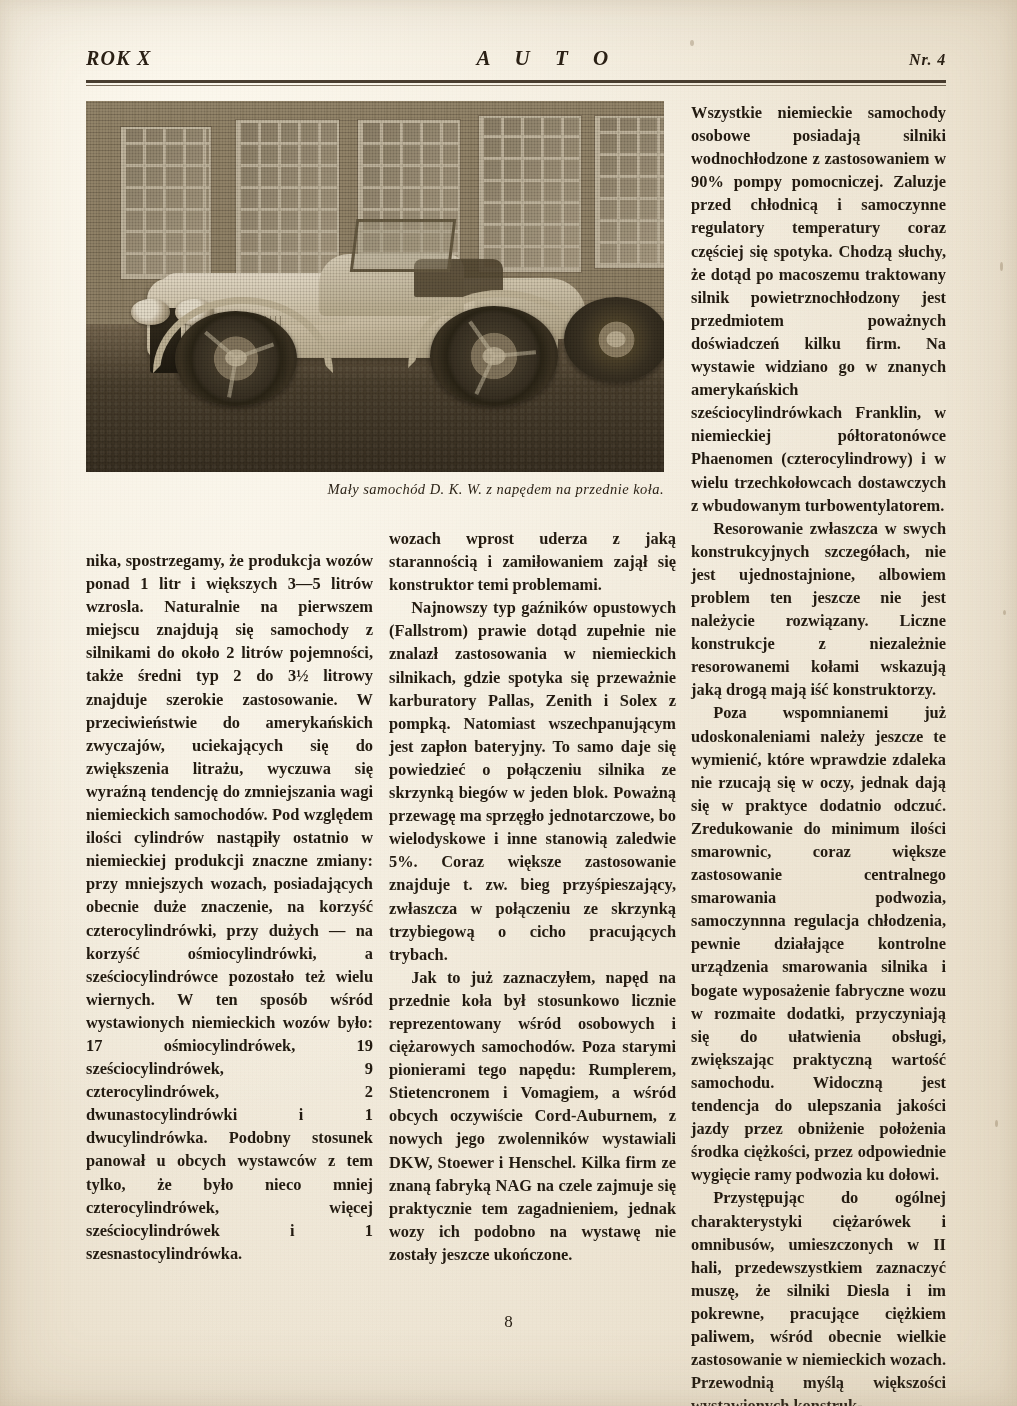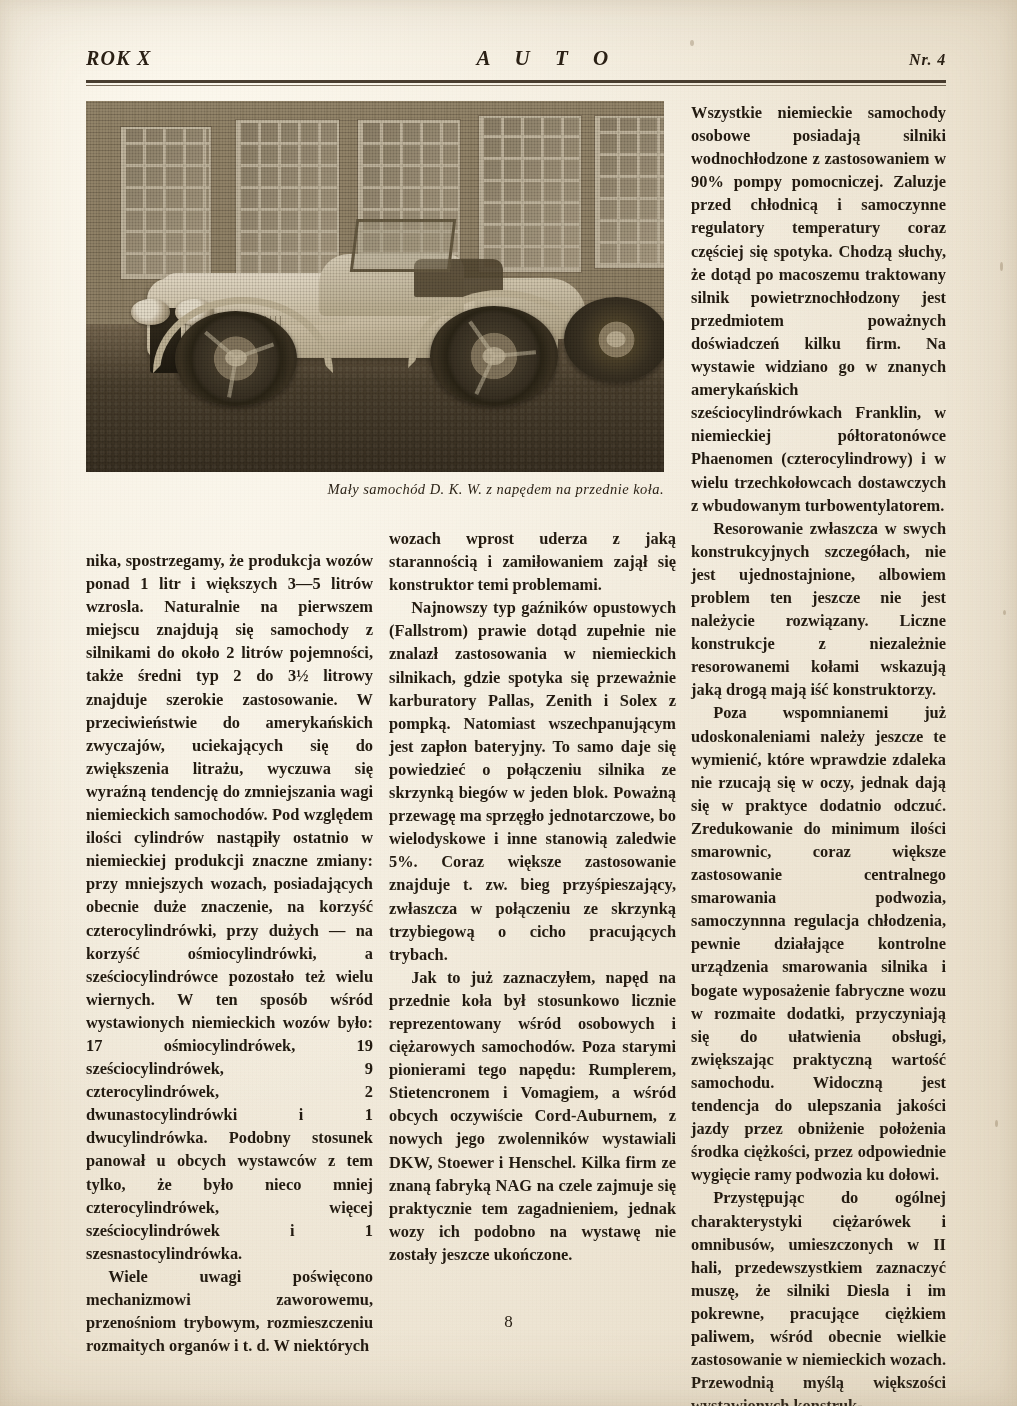--- a/index.html
+++ b/index.html
@@ -423,21 +423,20 @@
 
       <div class="halftone"></div>
       <div class="tone"></div>
     </div>
   </div>
 
   <div class="caption">Mały samochód D. K. W. z napędem na przednie koła.</div>
 
   <div class="col" id="col1">
     <p class="cont">nika, spostrzegamy, że produkcja wozów ponad 1 litr i większych 3—5 litrów wzrosla. Naturalnie na pierwszem miejscu znajdują się samochody z silnikami do około 2 litrów pojemności, także średni typ 2 do 3½ litrowy znajduje szerokie zastosowanie. W przeciwieństwie do amerykańskich zwyczajów, uciekających się do zwiększenia litrażu, wyczuwa się wyraźną tendencję do zmniejszania wagi niemieckich samochodów. Pod względem ilości cylindrów nastąpiły ostatnio w niemieckiej produkcji znaczne zmiany: przy mniejszych wozach, posiadających obecnie duże znaczenie, na korzyść czterocylindrówki, przy dużych — na korzyść ośmiocylindrówki, a sześciocylindrówce pozostało też wielu wiernych. W ten sposób wśród wystawionych niemieckich wozów było: 17 ośmiocylindrówek, 19 sześciocylindrówek, 9 czterocylindrówek, 2 dwunastocylindrówki i 1 dwucylindrówka. Podobny stosunek panował u obcych wystawców z tem tylko, że było nieco mniej czterocylindrówek, więcej sześciocylindrówek i 1 szesnastocylindrówka.</p>
-    <p>Wiele uwagi poświęcono mechanizmowi zaworowemu, przenośniom trybowym, rozmieszczeniu rozmaitych organów i t. d. W niektórych</p>
   </div>
 
   <div class="col" id="col2">
     <p class="cont">wozach wprost uderza z jaką starannością i zamiłowaniem zajął się konstruktor temi problemami.</p>
     <p>Najnowszy typ gaźników opustowych (Fallstrom) prawie dotąd zupełnie nie znalazł zastosowania w niemieckich silnikach, gdzie spotyka się przeważnie karburatory Pallas, Zenith i Solex z pompką. Natomiast wszechpanującym jest zapłon bateryjny. To samo daje się powiedzieć o połączeniu silnika ze skrzynką biegów w jeden blok. Poważną przewagę ma sprzęgło jednotarczowe, bo wielodyskowe i inne stanowią zaledwie 5%. Coraz większe zastosowanie znajduje t. zw. bieg przyśpieszający, zwłaszcza w połączeniu ze skrzynką trzybiegową o cicho pracujących trybach.</p>
     <p>Jak to już zaznaczyłem, napęd na przednie koła był stosunkowo licznie reprezentowany wśród osobowych i ciężarowych samochodów. Poza starymi pionierami tego napędu: Rumplerem, Stietencronem i Vomagiem, a wśród obcych oczywiście Cord-Auburnem, z nowych jego zwolenników wystawiali DKW, Stoewer i Henschel. Kilka firm ze znaną fabryką NAG na czele zajmuje się praktycznie tem zagadnieniem, jednak wozy ich podobno na wystawę nie zostały jeszcze ukończone.</p>
   </div>
 
   <div class="col" id="col3">
     <p class="cont">Wszystkie niemieckie samochody osobowe posiadają silniki wodnochłodzone z zastosowaniem w 90% pompy pomocniczej. Zaluzje przed chłodnicą i samoczynne regulatory temperatury coraz częściej się spotyka. Chodzą słuchy, że dotąd po macoszemu traktowany silnik powietrznochłodzony jest przedmiotem poważnych doświadczeń kilku firm. Na wystawie widziano go w znanych amerykańskich sześciocylindrówkach Franklin, w niemieckiej półtoratonówce Phaenomen (czterocylindrowy) i w wielu trzechkołowcach dostawczych z wbudowanym turbowentylatorem.</p>

